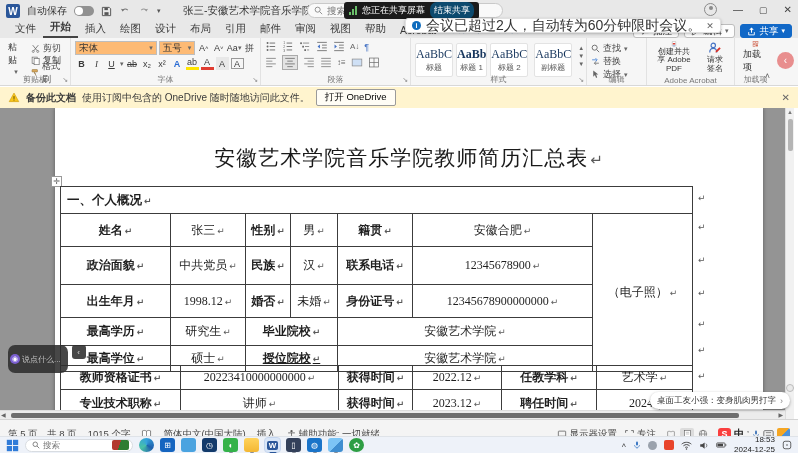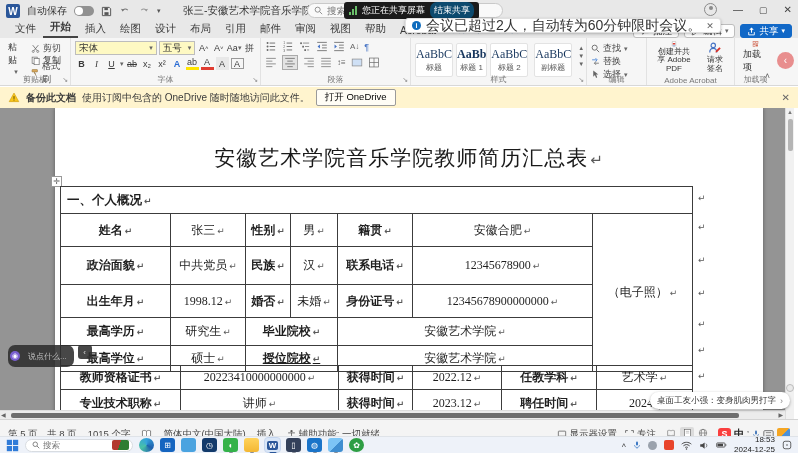--- a/index.html
+++ b/index.html
@@ -35,21 +35,21 @@
 .tbtn{height:14px;border:1px solid #bdbdbd;border-radius:3px;background:#fdfdfd;font-size:9.5px;color:#333;display:flex;align-items:center;gap:3px;padding:0 6px}
 .tbtn.blue{background:#1168c7;border-color:#1168c7;color:#fff}
 
 .ribbon{position:absolute;top:38px;left:0;right:0;height:48px;background:#f6f6f6;border-bottom:1px solid #d8d8d8;display:flex}
 .grp{position:relative;height:100%;padding:3px 4px 11px;display:flex;gap:3px}
 .grp+.grp{border-left:1px solid #e2e2e2}
 .glabel{position:absolute;bottom:0px;left:0;right:0;text-align:center;font-size:8px;color:#777}
 .bigbtn{display:flex;flex-direction:column;align-items:center;justify-content:center;gap:1px;font-size:9px;color:#333;padding:0 4px}
 .mini{display:flex;align-items:center;gap:3px;font-size:9px;color:#444;height:11px}
 .col{display:flex;flex-direction:column;justify-content:flex-start;gap:1px;padding-top:2px}
-.fbox{border:1px solid #bdbdbd;background:#fef9c3;font-size:9.5px;color:#333;display:flex;align-items:center;justify-content:space-between;padding:0 3px;height:14px}
+.fbox{border:1px solid #bdbdbd;background:#fdba74;font-size:9.5px;color:#333;display:flex;align-items:center;justify-content:space-between;padding:0 3px;height:14px}
 .ibtn{min-width:13px;height:13px;display:flex;align-items:center;justify-content:center;font-size:9px;color:#3b3b3b}
 .frow{display:flex;align-items:center;gap:2px}
 .chip{background:#fff;border:1px solid #e3e3e3;border-radius:2px;width:46px;height:34px;display:flex;flex-direction:column;align-items:center;justify-content:center;margin-top:2px}
 .chip .pv{font-family:"Liberation Serif",serif;font-size:12px;color:#17365d;line-height:1}
 .chip .nm{font-size:8px;color:#555;margin-top:2px}
 .carret{font-size:7px;color:#666}
 .launcher{position:absolute;right:2px;bottom:1px;font-size:7px;color:#888}
 .collapse{position:absolute;right:28px;bottom:4px;font-size:9px;color:#666}
 .meetball{position:absolute;left:777px;top:52px;width:17px;height:17px;border-radius:50%;background:#e88e8e;color:#fff;font-size:10px;display:flex;align-items:center;justify-content:center;z-index:30}
 
@@ -73,31 +73,31 @@
 
 .vscroll{position:absolute;right:0;top:0;width:9px;height:311px;background:#f1f1f1;border-left:1px solid #ddd}
 .vscroll .up{position:absolute;top:1px;left:0;right:0;text-align:center;font-size:6px;color:#777}
 .vscroll .thumb{position:absolute;top:11px;left:2px;width:5px;height:32px;background:#b5b5b5;border-radius:2px}
 .hscroll{position:absolute;left:0;bottom:0;height:9px;right:9px;background:#ececec;border-top:1px solid #ddd}
 .hscroll .thumb{position:absolute;left:11px;top:2px;width:728px;height:5px;background:#6e6e6e;border-radius:2px}
 .hscroll .la{position:absolute;left:1px;top:0;font-size:6px;color:#666}
 .hscroll .ra{position:absolute;right:2px;top:0;font-size:6px;color:#666}
 
 .chatw{position:absolute;left:8px;top:237px;display:flex;gap:4px;z-index:20}
-.chatpill{height:22px;background:rgba(45,45,45,.88);border-radius:7px;display:flex;align-items:center;gap:8px;padding:0 7px 0 2px}
+.chatpill{height:28px;background:rgba(45,45,45,.88);border-radius:7px;display:flex;align-items:center;gap:2px;padding:0 7px 0 2px}
 .chatdot{width:10px;height:10px;border-radius:50%;background:#7a5fd0;color:#fff;font-size:7px;display:flex;align-items:center;justify-content:center}
 .chatpill .ph{color:#c3c3c3;font-size:8px}
 .chatcol{width:14px;height:14px;background:rgba(45,45,45,.88);border-radius:3px;color:#ddd;font-size:8px;display:flex;align-items:center;justify-content:center}
 .petbubble{position:absolute;left:650px;top:284px;width:140px;height:17px;background:#fff;border-radius:9px;box-shadow:0 1px 3px rgba(0,0,0,.35);display:flex;align-items:center;padding:0 7px;gap:4px;z-index:25}
 .petbubble .t{font-size:8.5px;color:#333;white-space:nowrap;overflow:hidden}
 .petbubble .arr{color:#888;font-size:9px;margin-left:auto}
 .petgear{position:absolute;left:786px;top:276px;width:8px;height:8px;border-radius:50%;background:#e9e9e9;border:1px solid #bbb;z-index:25}
 
 .statusbar{position:absolute;top:419px;left:0;right:0;height:17px;background:#f4f4f4;border-top:1px solid #d4d4d4;display:flex;align-items:center;padding:14px 8px;gap:11px;font-size:9.5px;color:#454545}
-.sbr{margin-left:auto;display:flex;gap:8px}
+.sbr{margin-left:auto;display:flex;align-items:center;gap:8px}
 .viewics{display:flex;gap:2px}
 .vic{width:14px;height:12px;display:flex;align-items:center;justify-content:center}
 .vic.act{background:#dcdcdc;border-radius:2px}
 .ime{display:flex;align-items:center;gap:3px}
 .imes{width:13px;height:13px;background:#fa3e3e;color:#fff;border-radius:3px;font-weight:bold;font-size:9px;display:flex;align-items:center;justify-content:center}
 .imem{font-size:10px;color:#222;font-weight:bold}
 .imebox{width:13px;height:13px;border-radius:2px;background:linear-gradient(135deg,#f5a623 0 50%,#4a90d9 50% 100%)}
 
 .taskbar{position:absolute;top:436px;left:0;right:0;height:17px;background:#eef2f9;border-top:1px solid #dfe3e8;display:flex;align-items:center;padding:0 6px;gap:6px}
 .tbsearch{width:108px;height:13px;background:#fff;border:1px solid #d8dce1;border-radius:7px;display:flex;align-items:center;gap:3px;padding:0 3px 0 6px}

